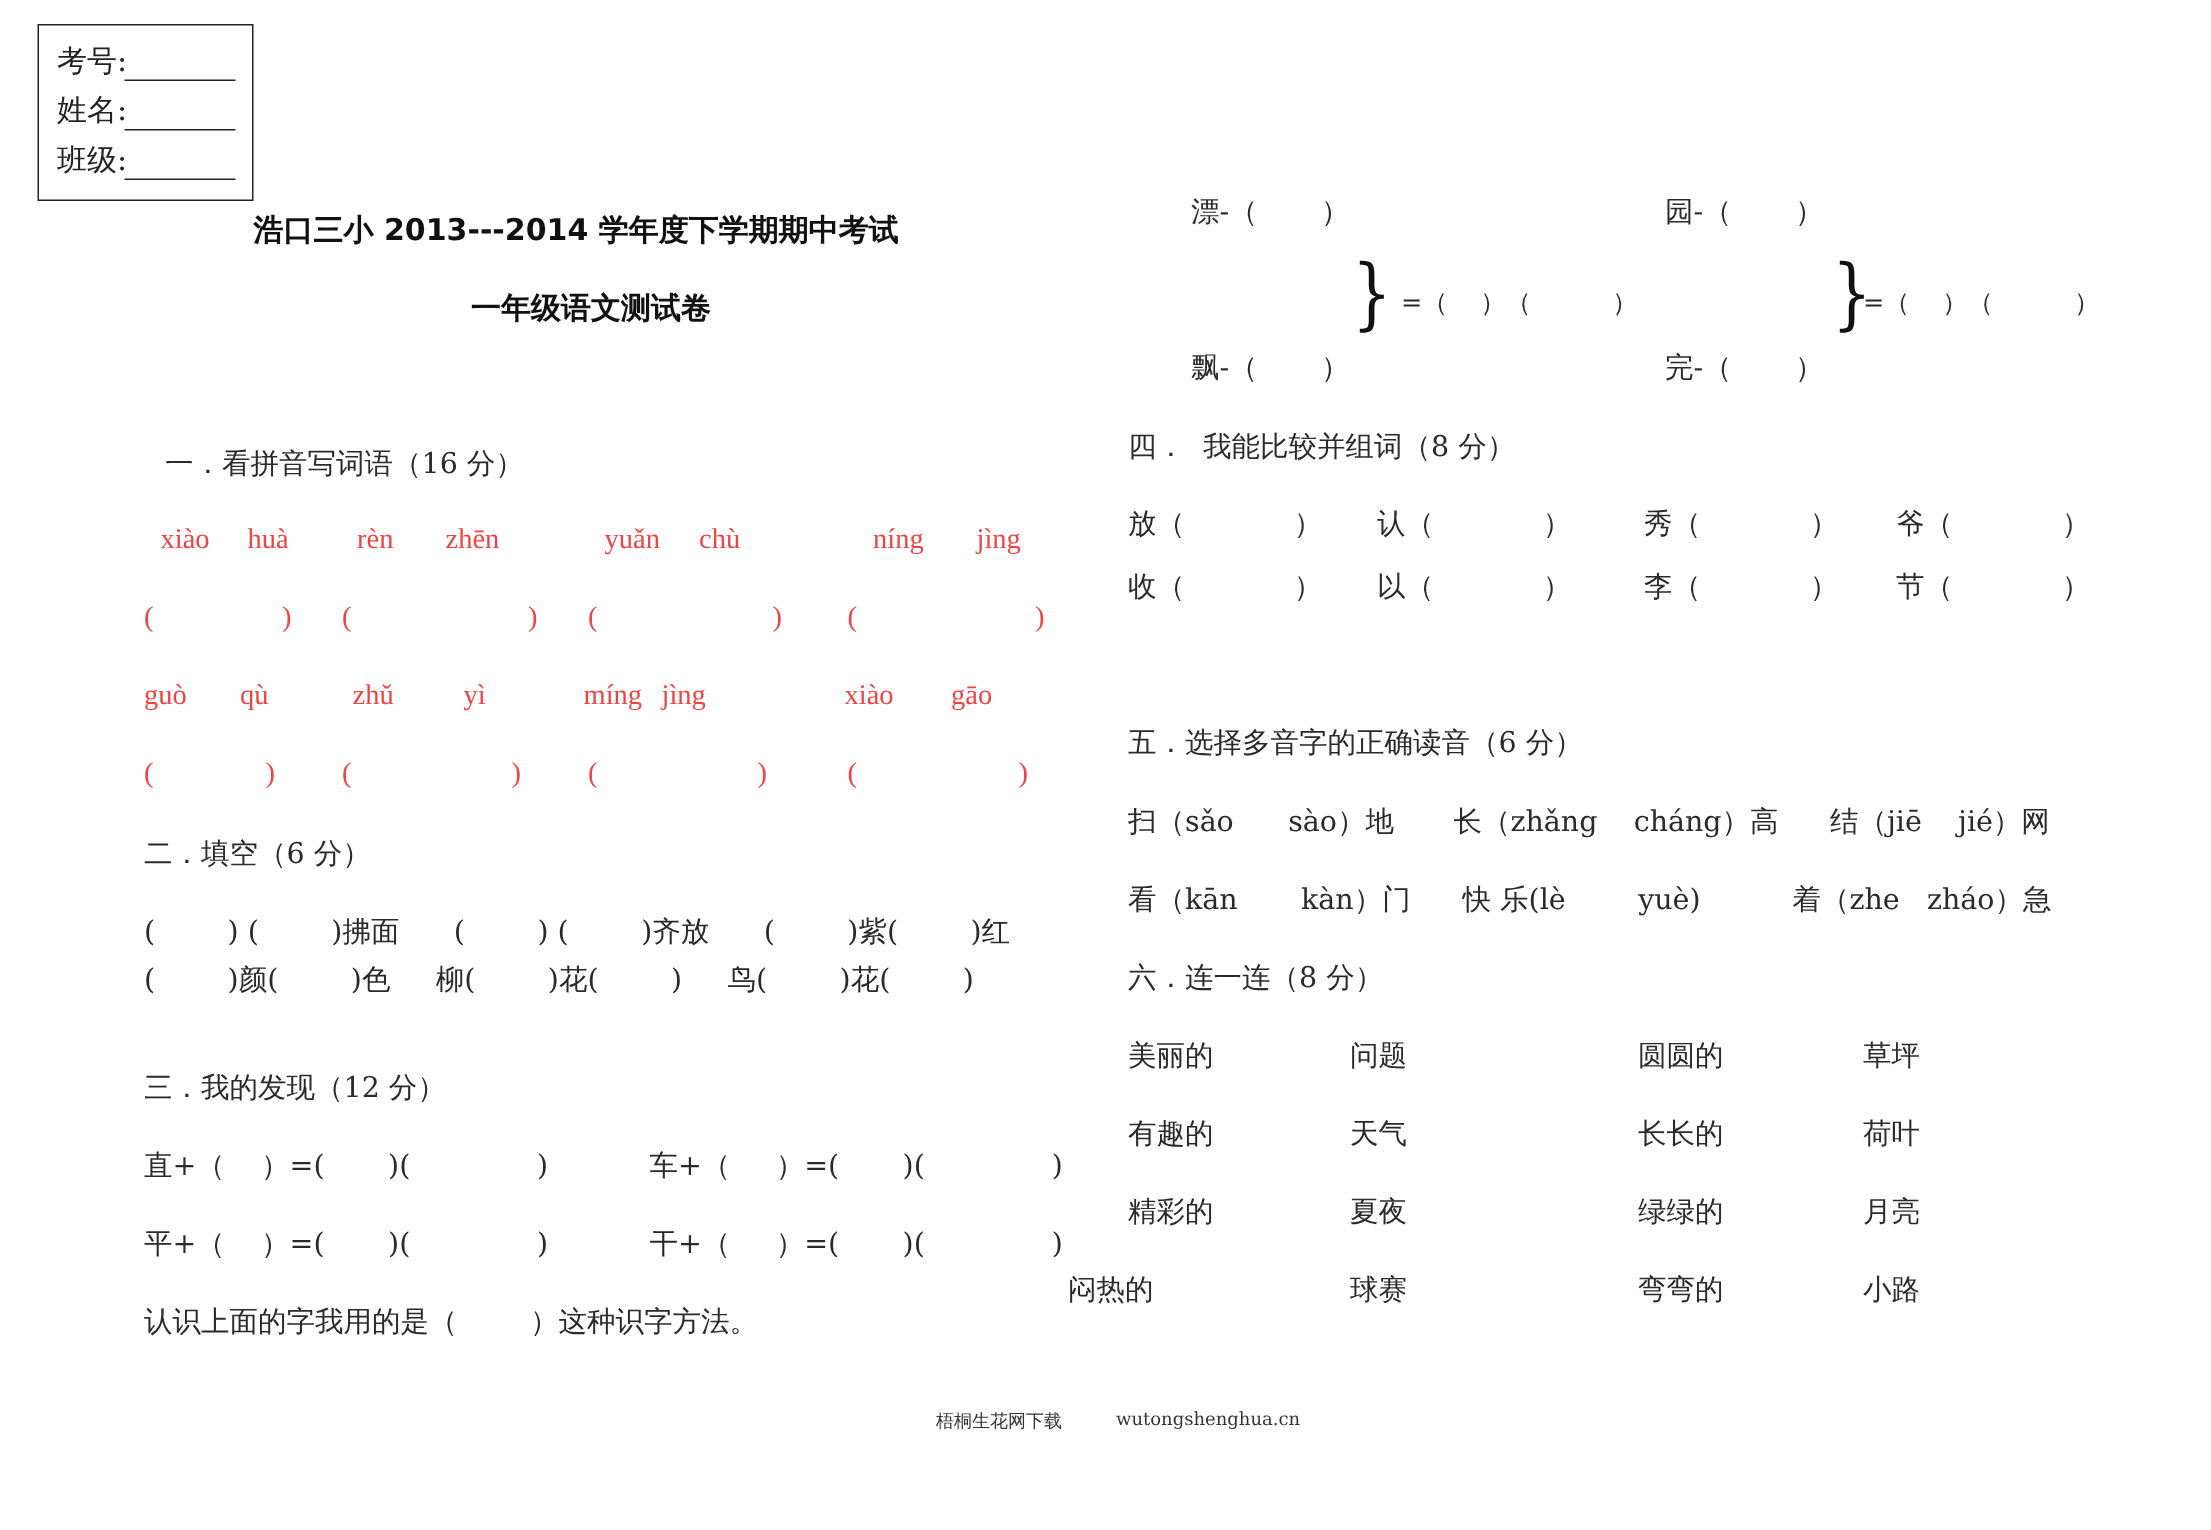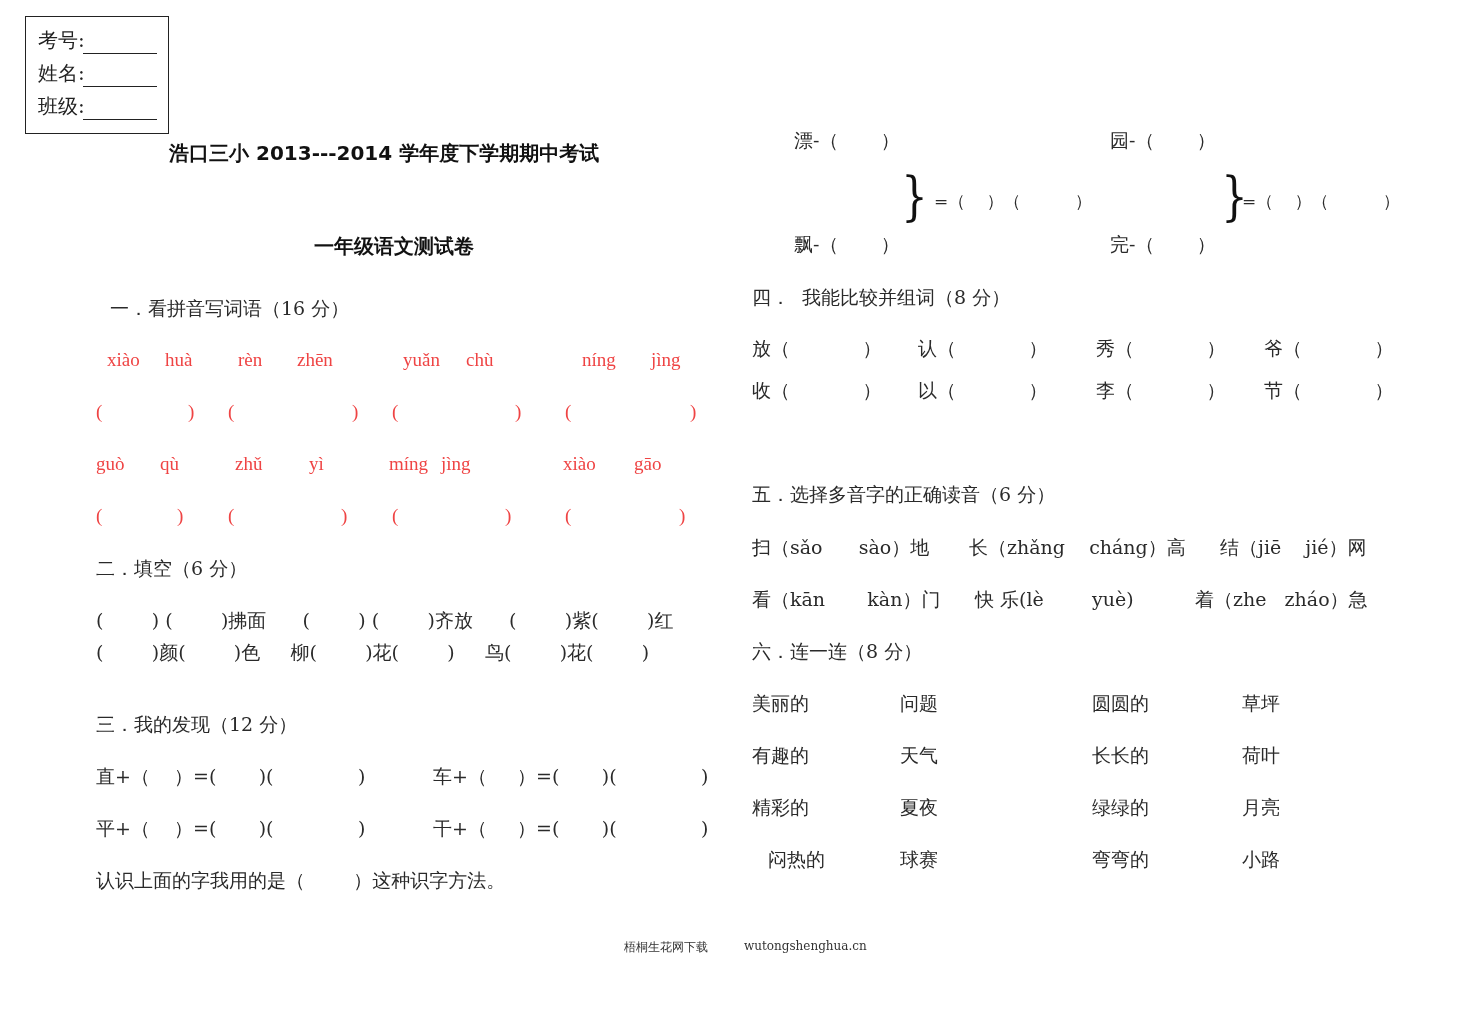--- a/index.html
+++ b/index.html
@@ -24,21 +24,21 @@
   </div>
   <div class="info-row" style="top:43px;">
     <span>姓名:</span><span class="info-line"></span>
   </div>
   <div class="info-row" style="top:76px;">
     <span>班级:</span><span class="info-line"></span>
   </div>
 </div>
 
 <div class="abs title" style="left:169px; top:140px;">浩口三小 2013---2014 学年度下学期期中考试</div>
-<div class="abs title" style="left:314px; top:192px;margin-top:41px;">一年级语文测试卷</div>
+<div class="abs title" style="left:314px; top:192px;">一年级语文测试卷</div>
 
 <div class="abs t" style="left:110px; top:296px;">一．看拼音写词语（16 分）</div>
 <div>
   <span class="abs py" style="left:107px; top:349px;">xiào</span>
   <span class="abs py" style="left:165px; top:349px;">huà</span>
   <span class="abs py" style="left:238px; top:349px;">rèn</span>
   <span class="abs py" style="left:297px; top:349px;">zhēn</span>
   <span class="abs py" style="left:403px; top:349px;">yuǎn</span>
   <span class="abs py" style="left:466px; top:349px;">chù</span>
   <span class="abs py" style="left:582px; top:349px;">níng</span>
@@ -120,21 +120,21 @@
 <div class="abs t" style="left:1220px; top:535px;">结（jiē    jié）网</div>
 <div class="abs t" style="left:752px; top:587px;">看（kān       kàn）门</div>
 <div class="abs t" style="left:975px; top:587px;">快 乐(lè        yuè)</div>
 <div class="abs t" style="left:1195px; top:587px;">着（zhe   zháo）急</div>
 
 <div class="abs t" style="left:752px; top:639px;">六．连一连（8 分）</div>
 <div>
   <div class="abs t" style="left:752px; top:691px;">美丽的</div>
   <div class="abs t" style="left:752px; top:743px;">有趣的</div>
   <div class="abs t" style="left:752px; top:795px;">精彩的</div>
-  <div class="abs t" style="left:768px; top:847px;text-align:center;">闷热的</div>
+  <div class="abs t" style="left:712px; top:847px;text-align:center;">闷热的</div>
 </div>
 <div>
   <div class="abs t" style="left:900px; top:691px;">问题</div>
   <div class="abs t" style="left:900px; top:743px;">天气</div>
   <div class="abs t" style="left:900px; top:795px;">夏夜</div>
   <div class="abs t" style="left:900px; top:847px;">球赛</div>
 </div>
 <div>
   <div class="abs t" style="left:1092px; top:691px;">圆圆的</div>
   <div class="abs t" style="left:1092px; top:743px;">长长的</div>

